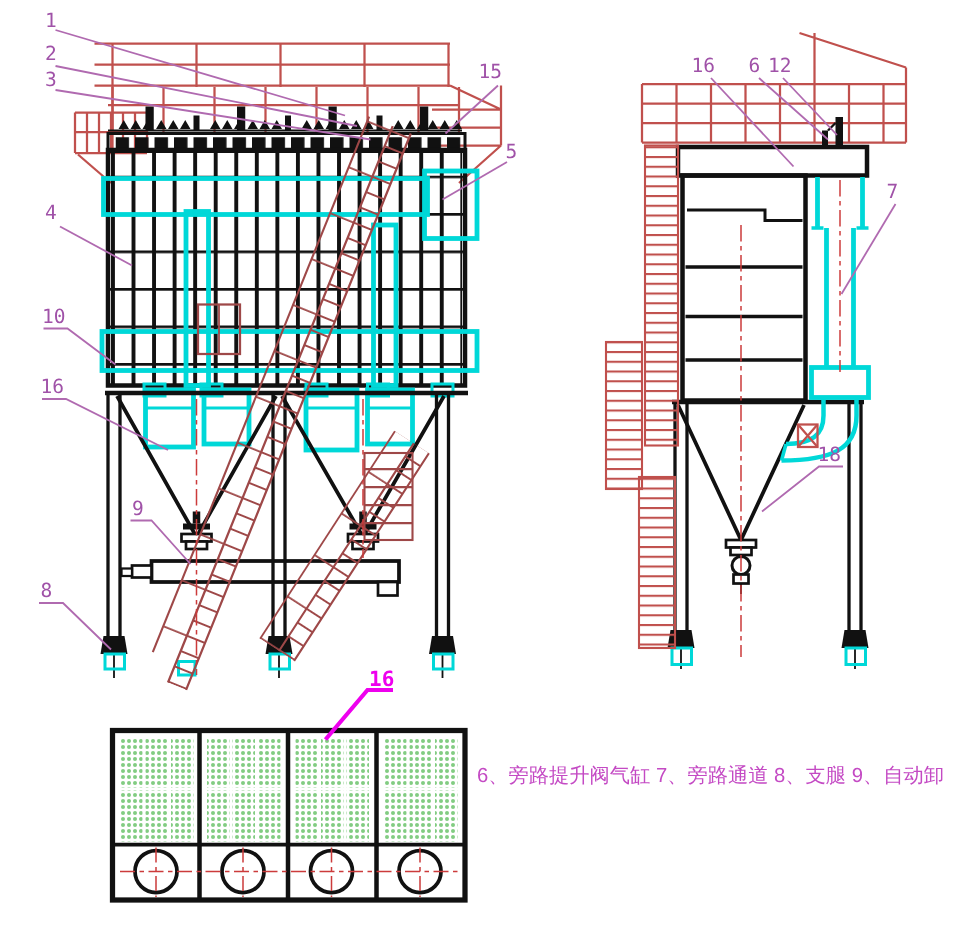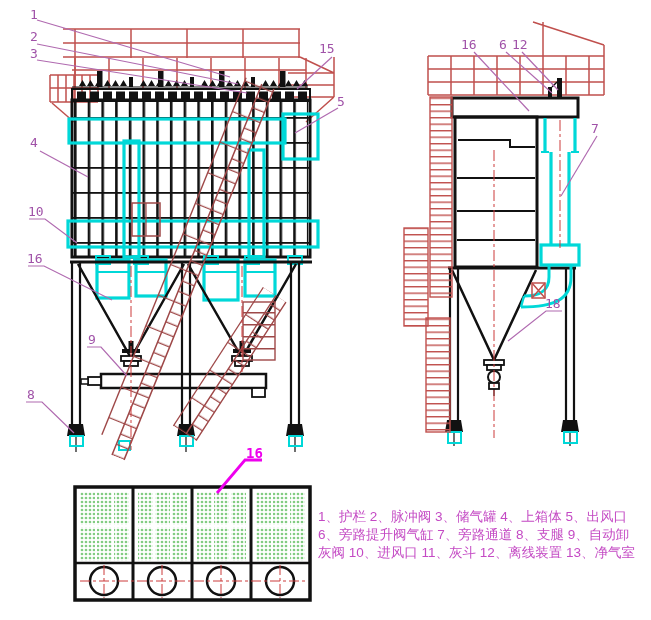--- a/index.html
+++ b/index.html
@@ -315,18 +315,16 @@
 <span class="co" style="left:88px;top:333px">9</span>
 <span class="co" style="left:28px;top:205px">10</span>
 <span class="co" style="left:27px;top:252px">16</span>
 <span class="co" style="left:512px;top:38px">12</span>
 <span class="co" style="left:461px;top:38px">16</span>
 <span class="co" style="left:545px;top:297px">18</span>
 <span class="co" style="left:319px;top:42px">15</span>
 <span class="co bright" style="left:246px;top:446px">16</span>
 
 <div id="legend">
-  <div>1、护栏 2、脉冲阀 3、储气罐 4、上箱体 5、出风口</div>
   <div>6、旁路提升阀气缸 7、旁路通道 8、支腿 9、自动卸</div>
-  <div>灰阀 10、进风口 11、灰斗 12、离线装置 13、净气室</div>
 </div>
 
 </div>
 
 </body></html>

